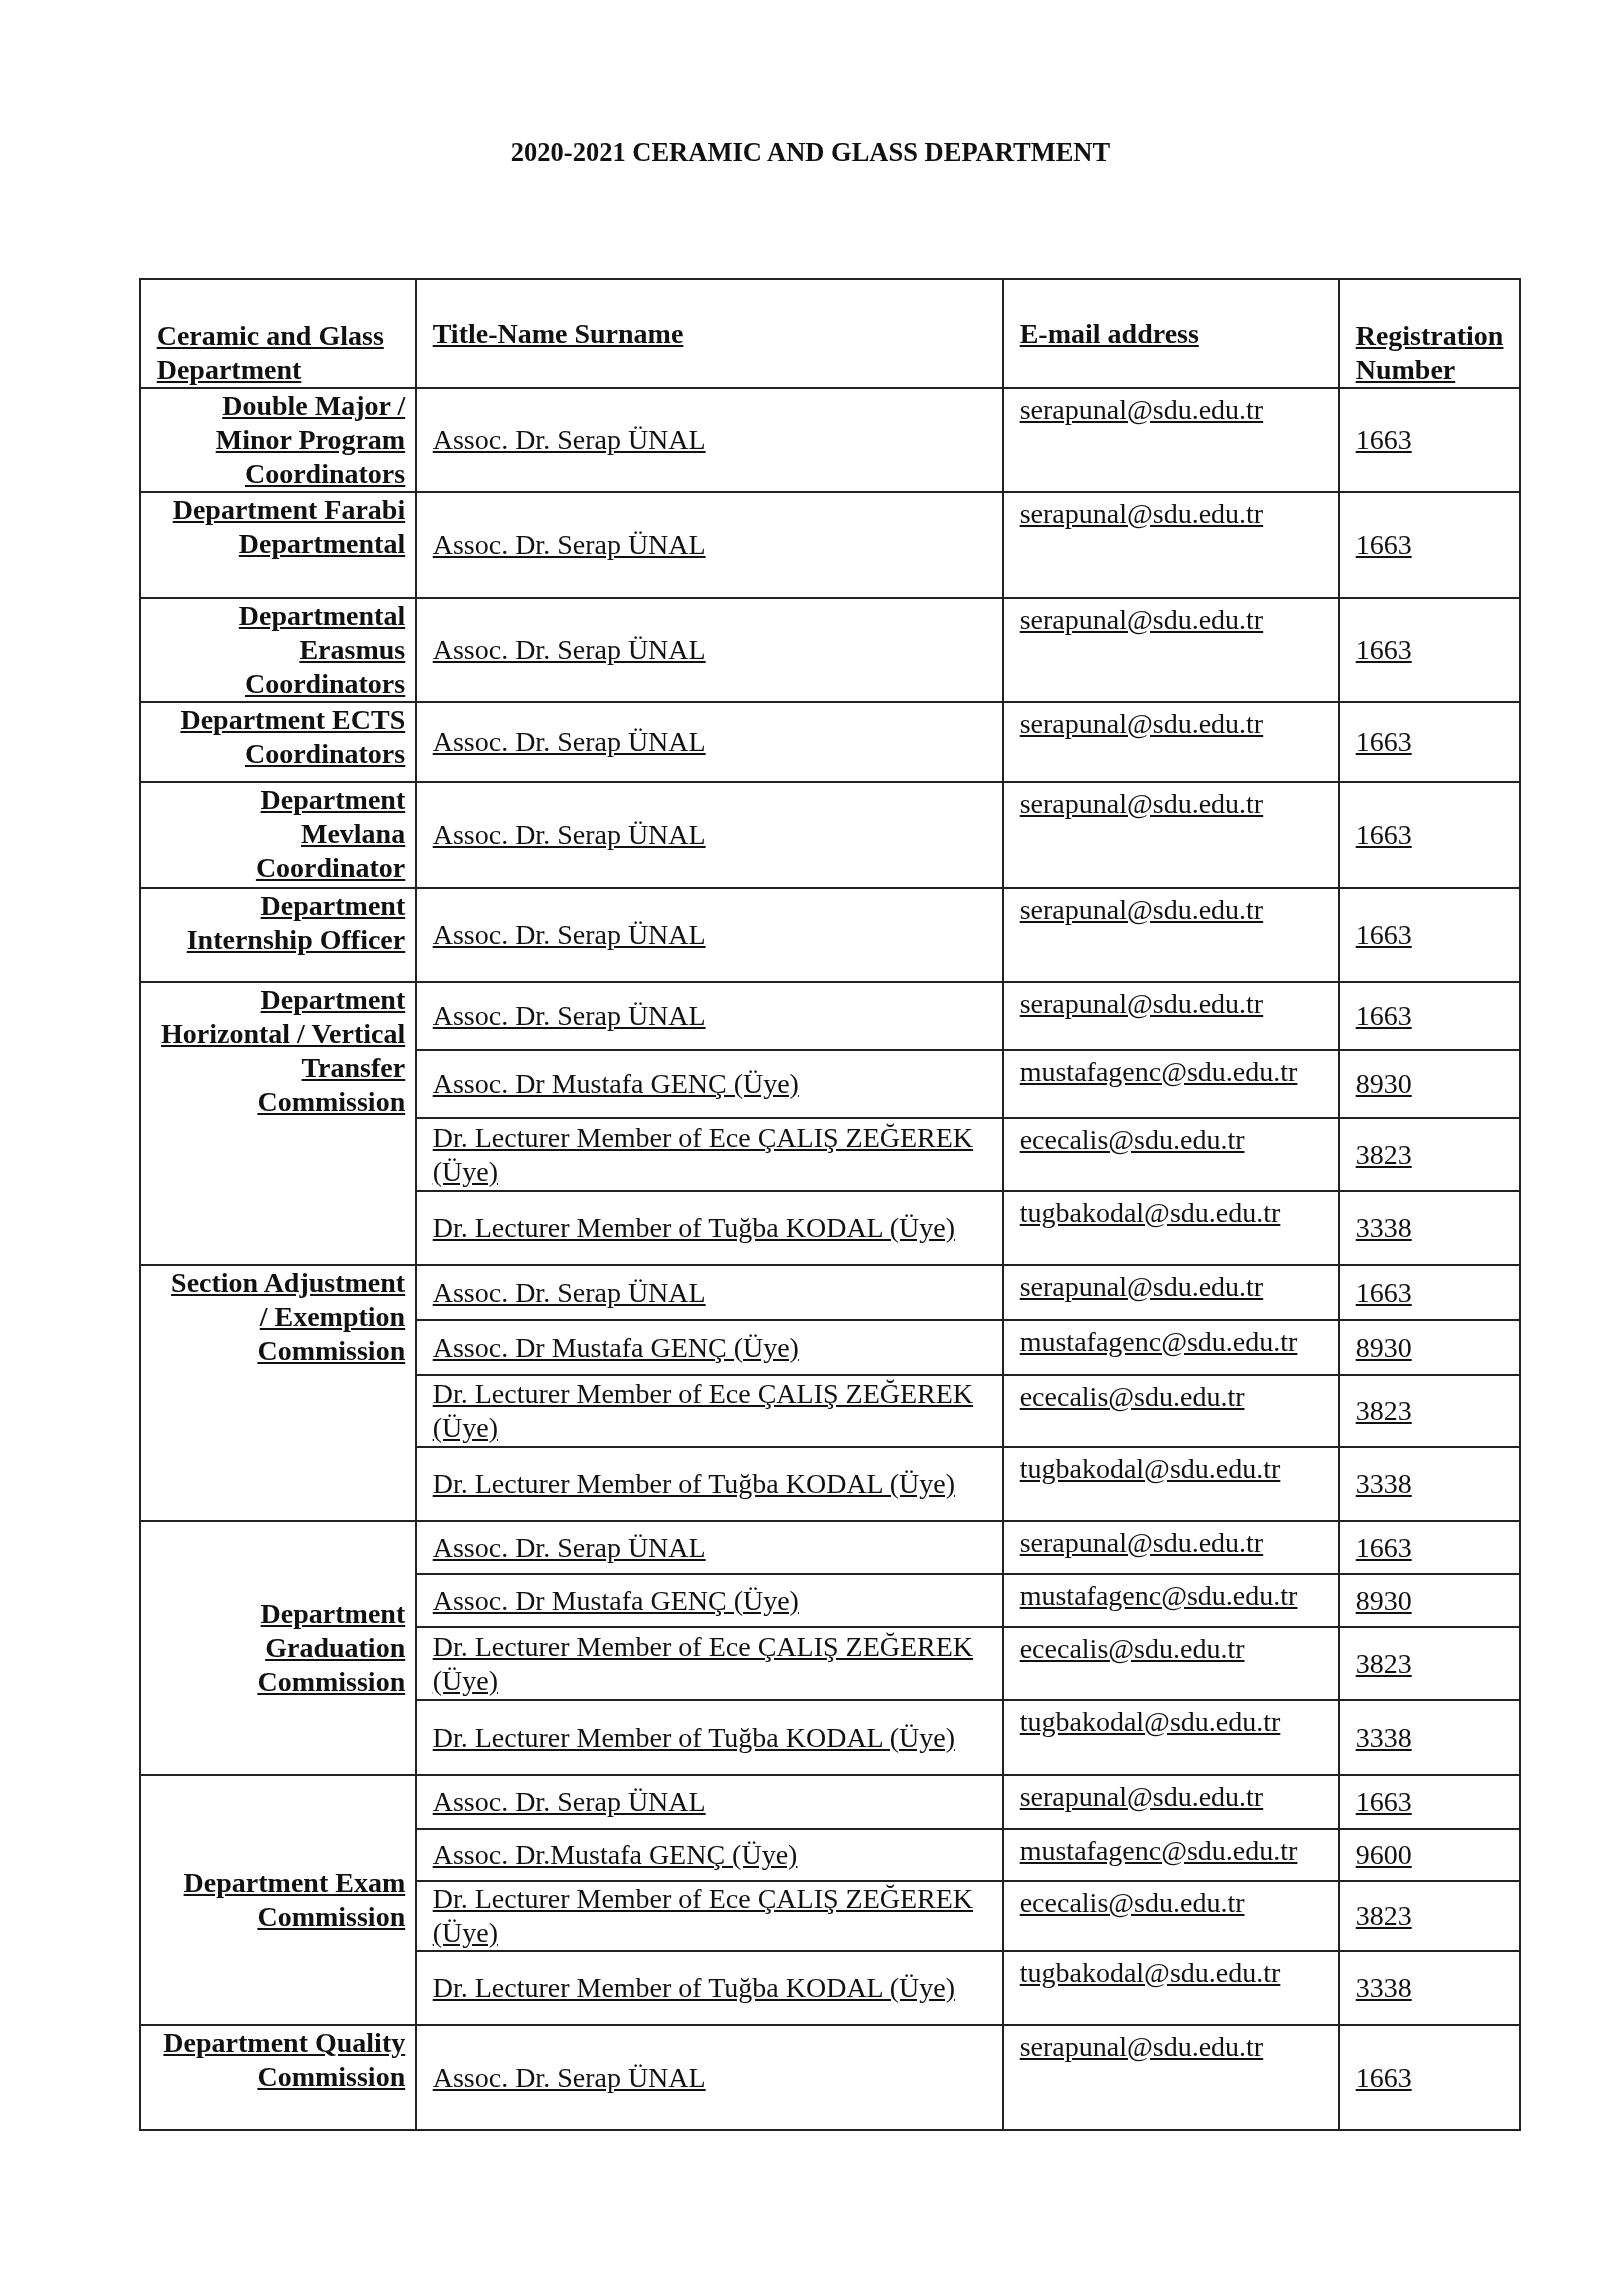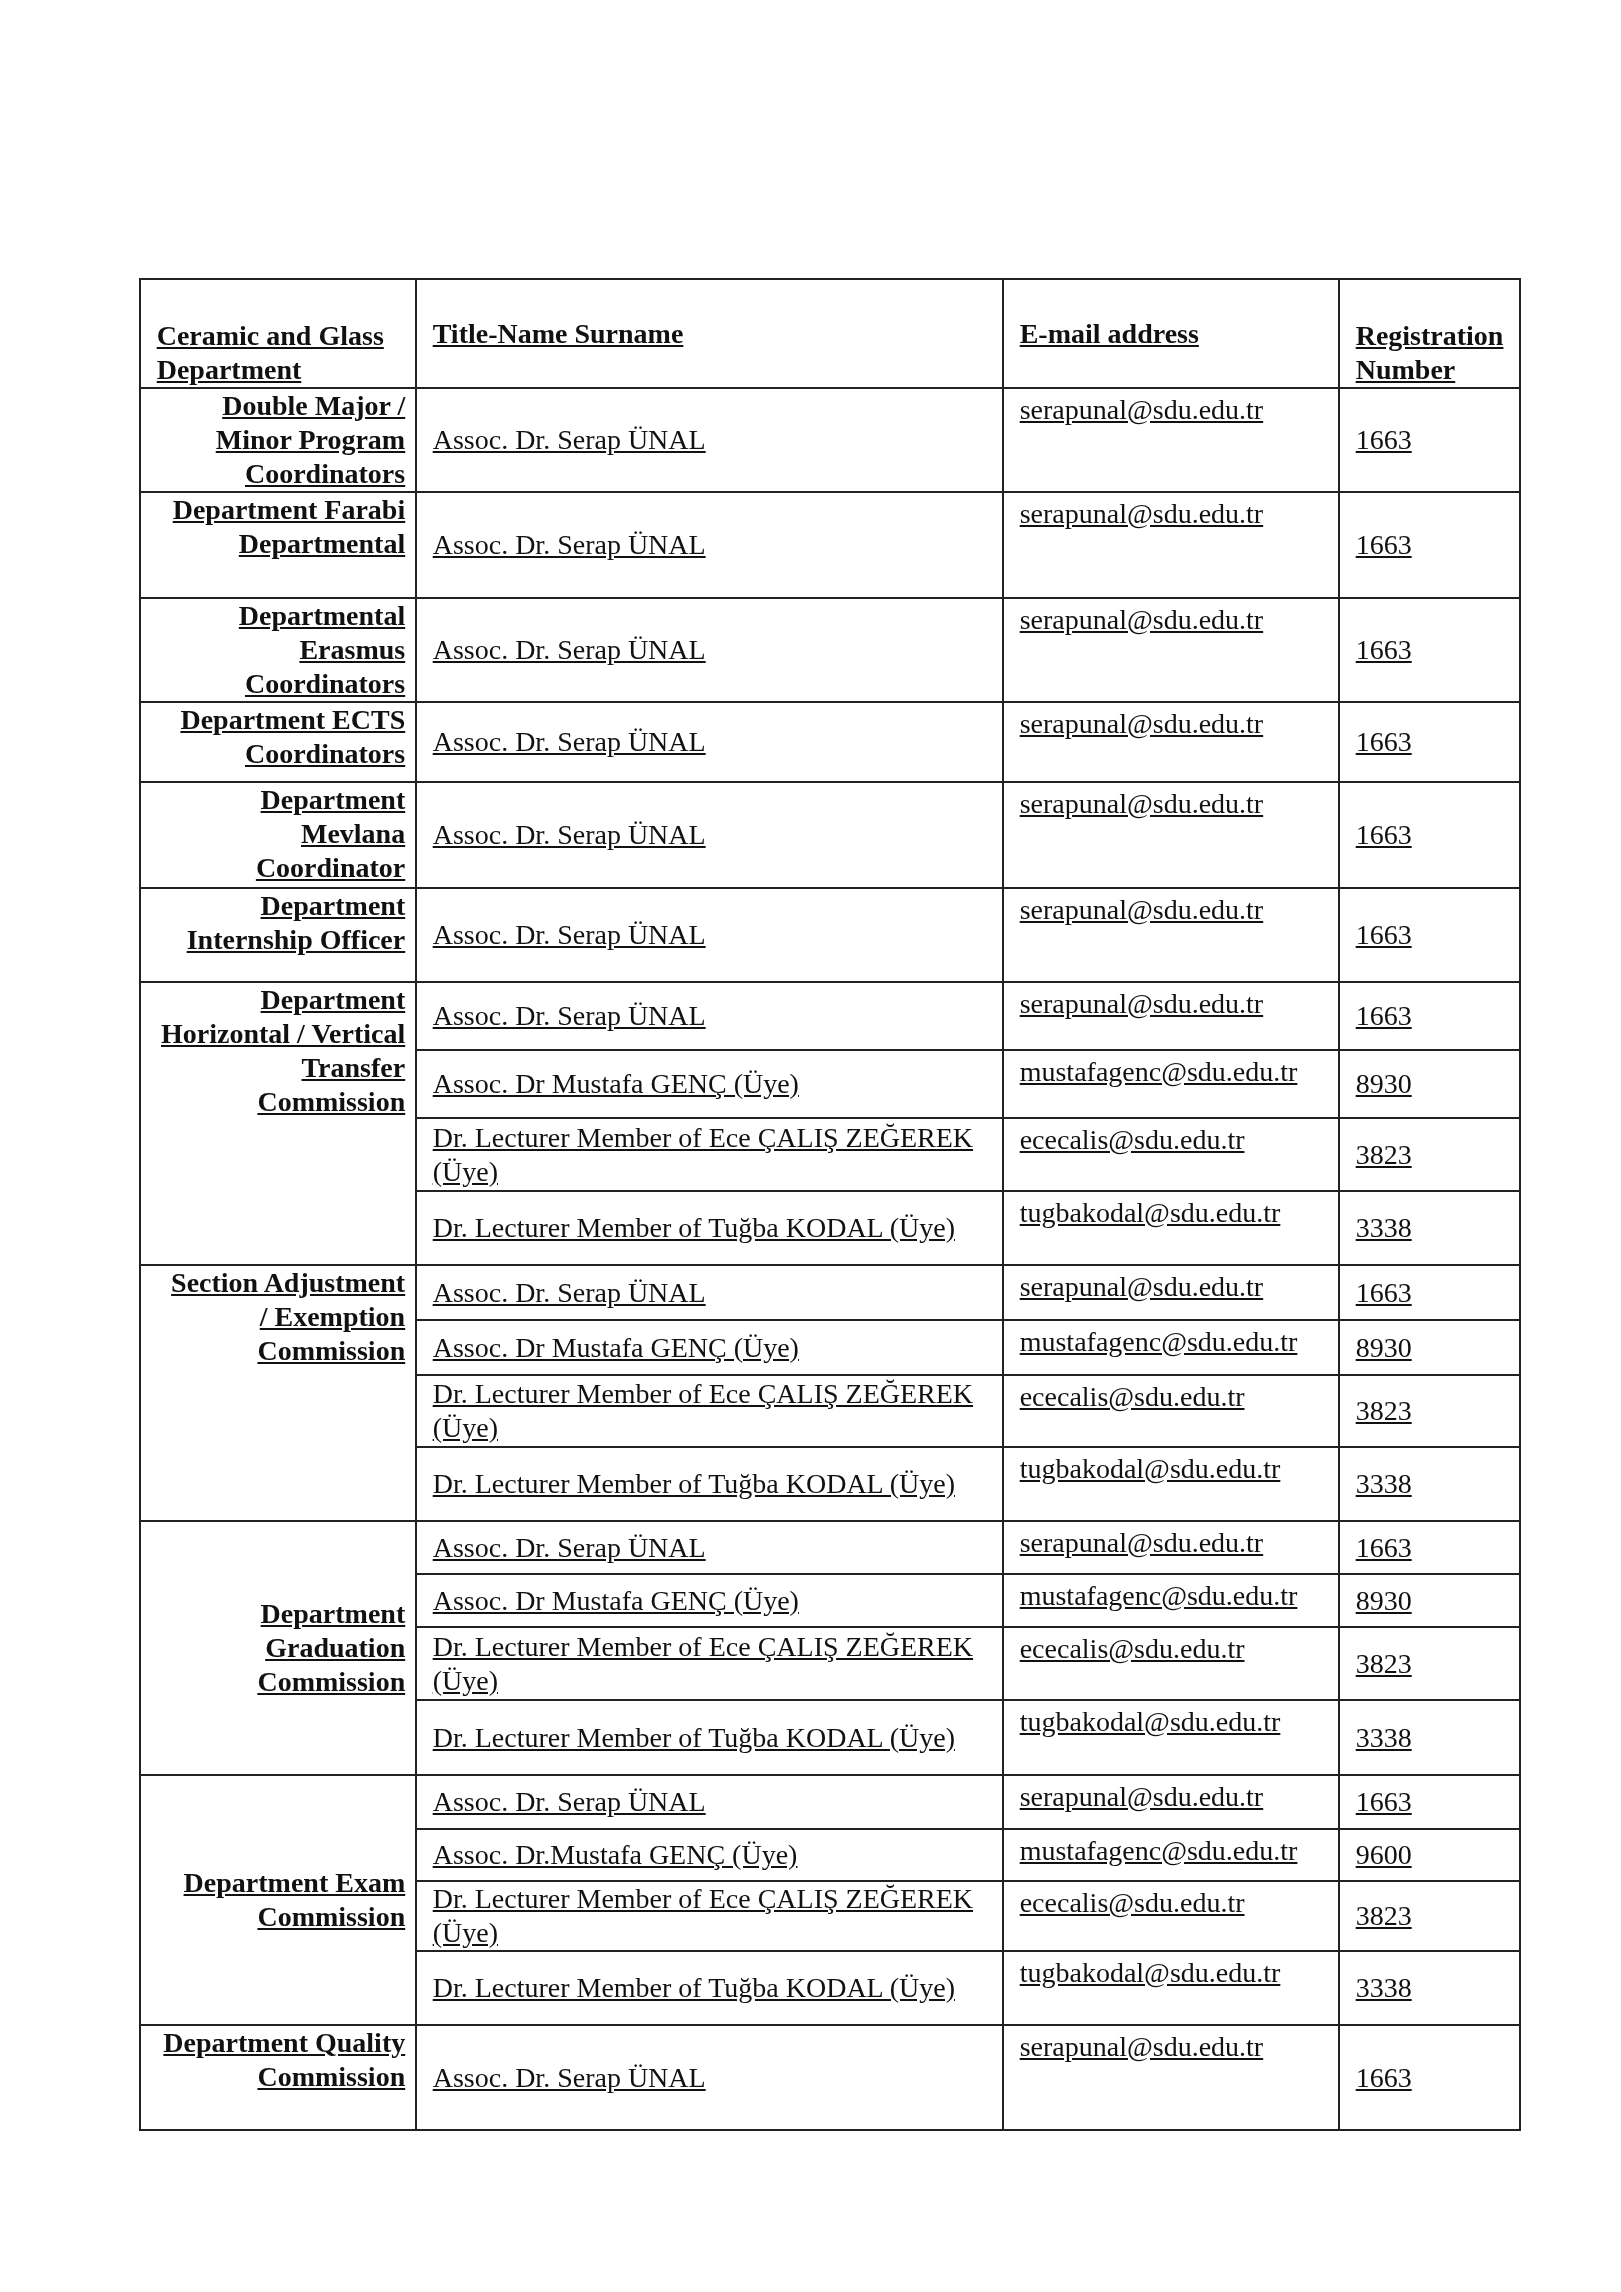--- a/index.html
+++ b/index.html
@@ -11,20 +11,21 @@
   td.name { vertical-align: middle; }
   td.email { vertical-align: top; padding-top: 3.9px; }
   td.reg { vertical-align: middle; }
   th { border: 2px solid #222; font-weight: bold; font-size: 28px; line-height: 34px; text-align: left; vertical-align: bottom; padding: 0 9.8px 0 15.7px; }
   th.mid { vertical-align: middle; }
 </style>
 </head>
 <body>
 
 <div class="title">
+  <div>2020-2021 CERAMIC AND GLASS DEPARTMENT</div>
 </div>
 
 <table>
   <colgroup>
     <col style="width:276px">
       <col style="width:587px">
       <col style="width:336px">
       <col style="width:181px">
   </colgroup>
   <thead>

